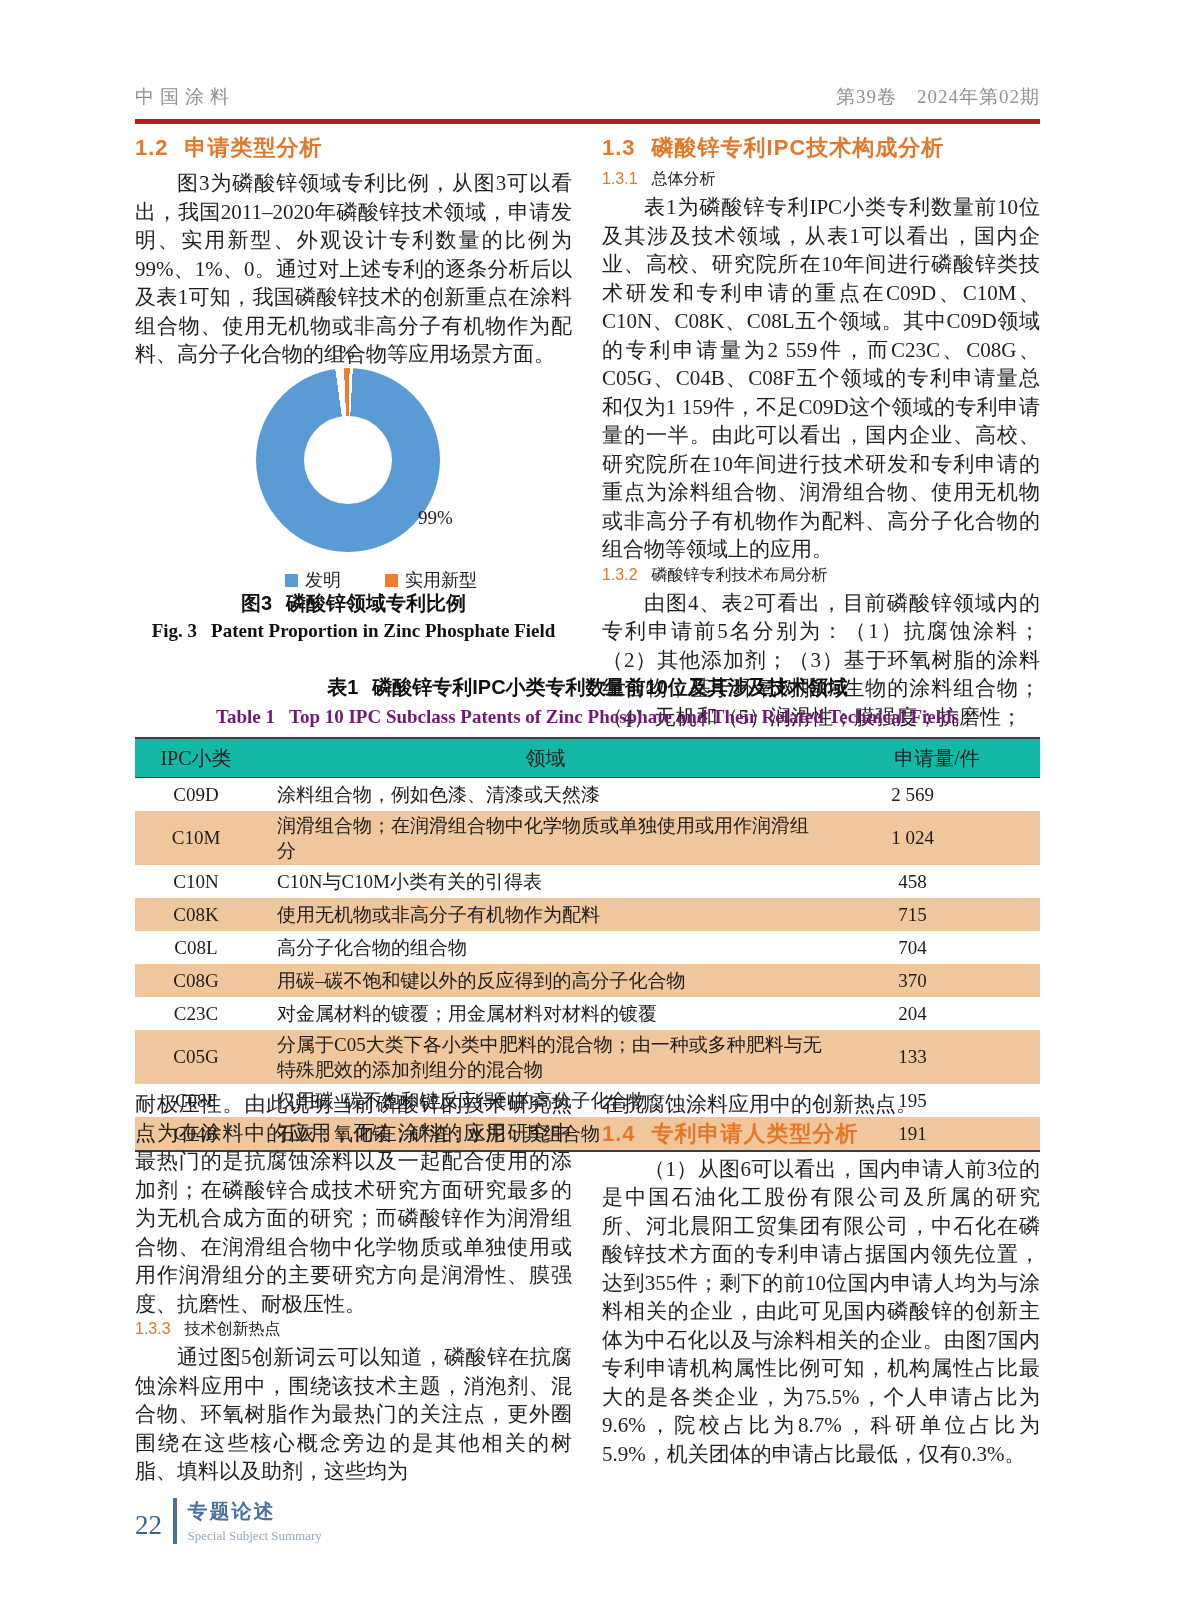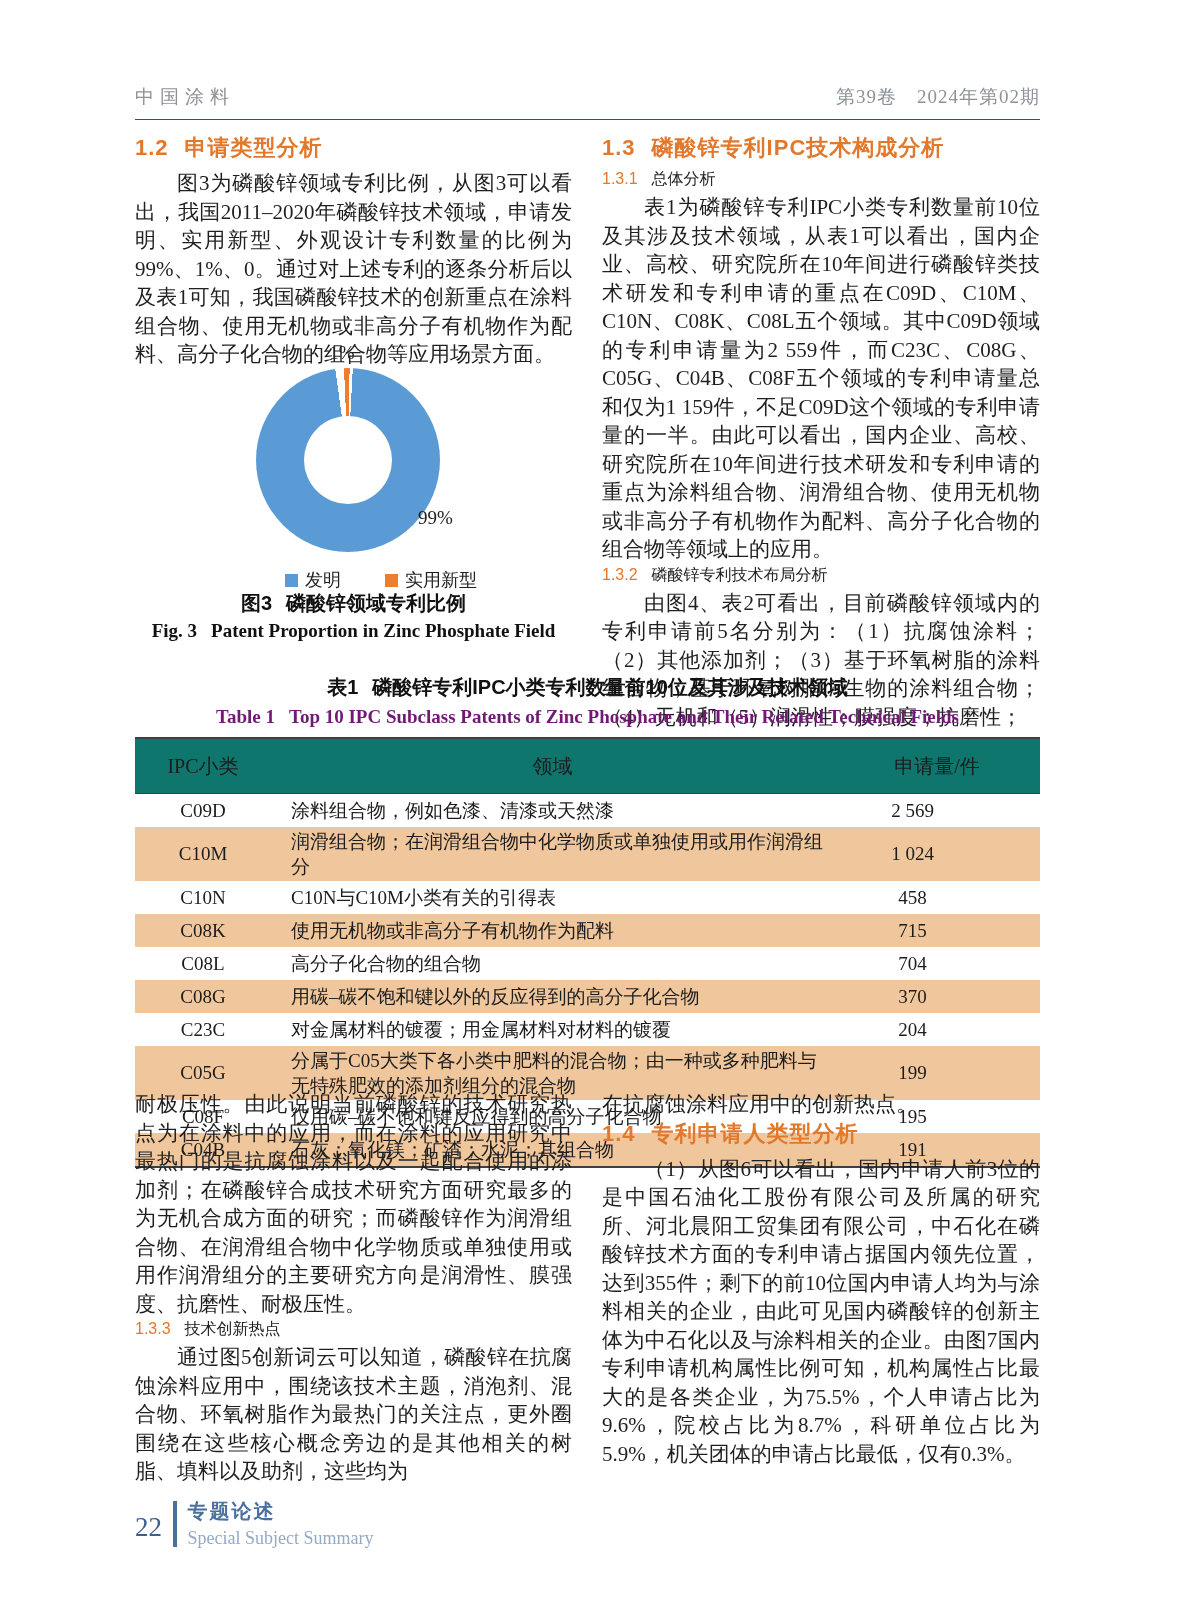--- a/index.html
+++ b/index.html
@@ -5,21 +5,21 @@
   html,body { margin:0; padding:0; background:#e9e9e9; }
   .page {
     position:relative; width:1187px; height:1600px; margin:0 auto;
     background:#ffffff; overflow:hidden;
     font-family:"Liberation Serif","DejaVu Serif",serif; color:#1f1f1f;
   }
   
   .page-header {
     position:absolute; left:135px; top:84px; width:905px;
     display:flex; justify-content:space-between; align-items:flex-end;
-    padding-bottom:9px; border-bottom:1px solid #b91c1c;
+    padding-bottom:9px; border-bottom:5px solid #b91c1c;
     font-size:19px; color:#8c9298;
   }
   .journal { letter-spacing:6px; }
   .issue { letter-spacing:1px; }
   
   .h-main {
     margin:0 0 6px 0; font-family:"Liberation Sans","DejaVu Sans",sans-serif;
     font-size:22px; font-weight:bold; color:#e2782b; letter-spacing:1px;
   }
   .h-main .num { margin-right:16px; }
@@ -66,37 +66,37 @@
     font-size:20px; font-weight:bold; color:#111;
   }
   .tcap-en { text-align:center; font-size:19px; font-weight:bold; color:#701a75; margin-top:5px; }
   .tcap-label { margin-right:14px; }
   table.ipc-table {
     width:905px; margin-top:9px; border-collapse:collapse;
     border-top:2.5px solid #3f3f3f; border-bottom:2.5px solid #3f3f3f;
     font-size:19px; color:#1c1c1c;
   }
   table.ipc-table thead th {
-    background:#0f766e; height:38px; font-weight:normal; font-size:20px;
-    border-bottom:1.5px solid #3f3f3f; padding:8px;
+    background:#14b8a6; height:38px; font-weight:normal; font-size:20px;
+    border-bottom:1.5px solid #3f3f3f; padding:0;
   }
   th.col-ipc, td.col-ipc { width:120px; text-align:center; }
   th.col-count, td.col-count { width:155px; text-align:center; padding-right:50px; }
   td.col-field { text-align:left; padding:2px 8px 2px 20px; line-height:25px; }
   table.ipc-table tbody td { height:29px; }
   table.ipc-table tbody tr:nth-child(even) { background:#f0c79d; }
   
   .page-footer { position:absolute; left:135px; top:1498px; display:flex; align-items:center; }
   .page-num { font-size:27px; color:#3e608c; margin-right:11px; margin-top:8px; }
   .footer-bar { width:3.5px; height:46px; background:#49719e; margin-right:11px; }
   .footer-col-cn {
     font-family:"Liberation Sans","DejaVu Sans",sans-serif;
     font-size:20px; font-weight:bold; color:#49719e; letter-spacing:2px;
   }
-  .footer-col-en { font-size:18px; color:#94a9c4; margin-top:3px; }
+  .footer-col-en { font-size:13px; color:#94a9c4; margin-top:3px; }
 </style>
 </head>
 <body>
 
 <div class="page">
 
   <header class="page-header">
     <span class="journal">中国涂料</span>
     <span class="issue">第39卷　2024年第02期</span>
   </header>
@@ -191,21 +191,21 @@
             <td class="col-count">370</td>
           </tr>
           <tr>
             <td class="col-ipc">C23C</td>
             <td class="col-field">对金属材料的镀覆；用金属材料对材料的镀覆</td>
             <td class="col-count">204</td>
           </tr>
           <tr>
             <td class="col-ipc">C05G</td>
             <td class="col-field">分属于C05大类下各小类中肥料的混合物；由一种或多种肥料与无特殊肥效的添加剂组分的混合物</td>
-            <td class="col-count">199</td>
+            <td class="col-count">133</td>
           </tr>
           <tr>
             <td class="col-ipc">C08F</td>
             <td class="col-field">仅用碳–碳不饱和键反应得到的高分子化合物</td>
             <td class="col-count">195</td>
           </tr>
           <tr>
             <td class="col-ipc">C04B</td>
             <td class="col-field">石灰；氧化镁；矿渣；水泥；其组合物</td>
             <td class="col-count">191</td>

